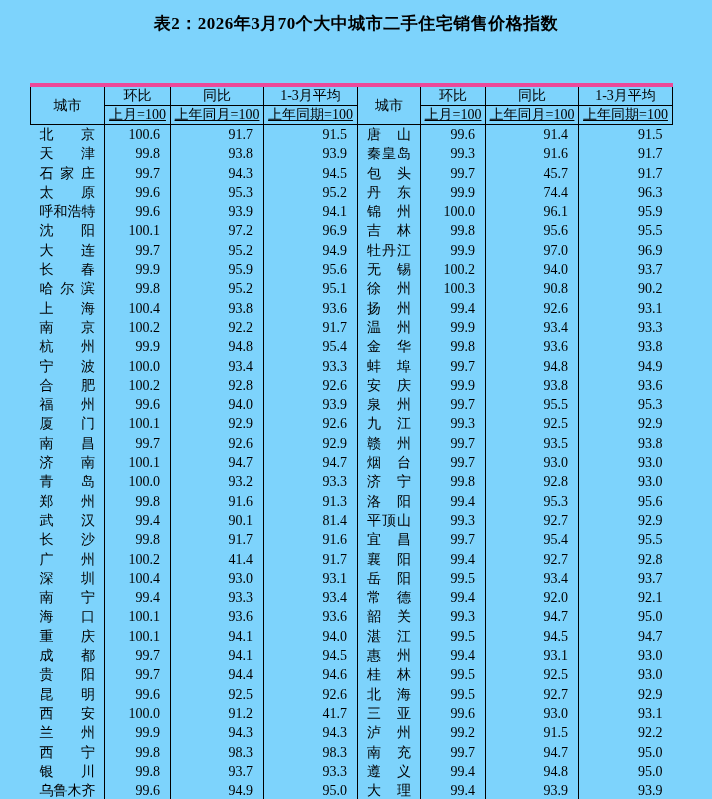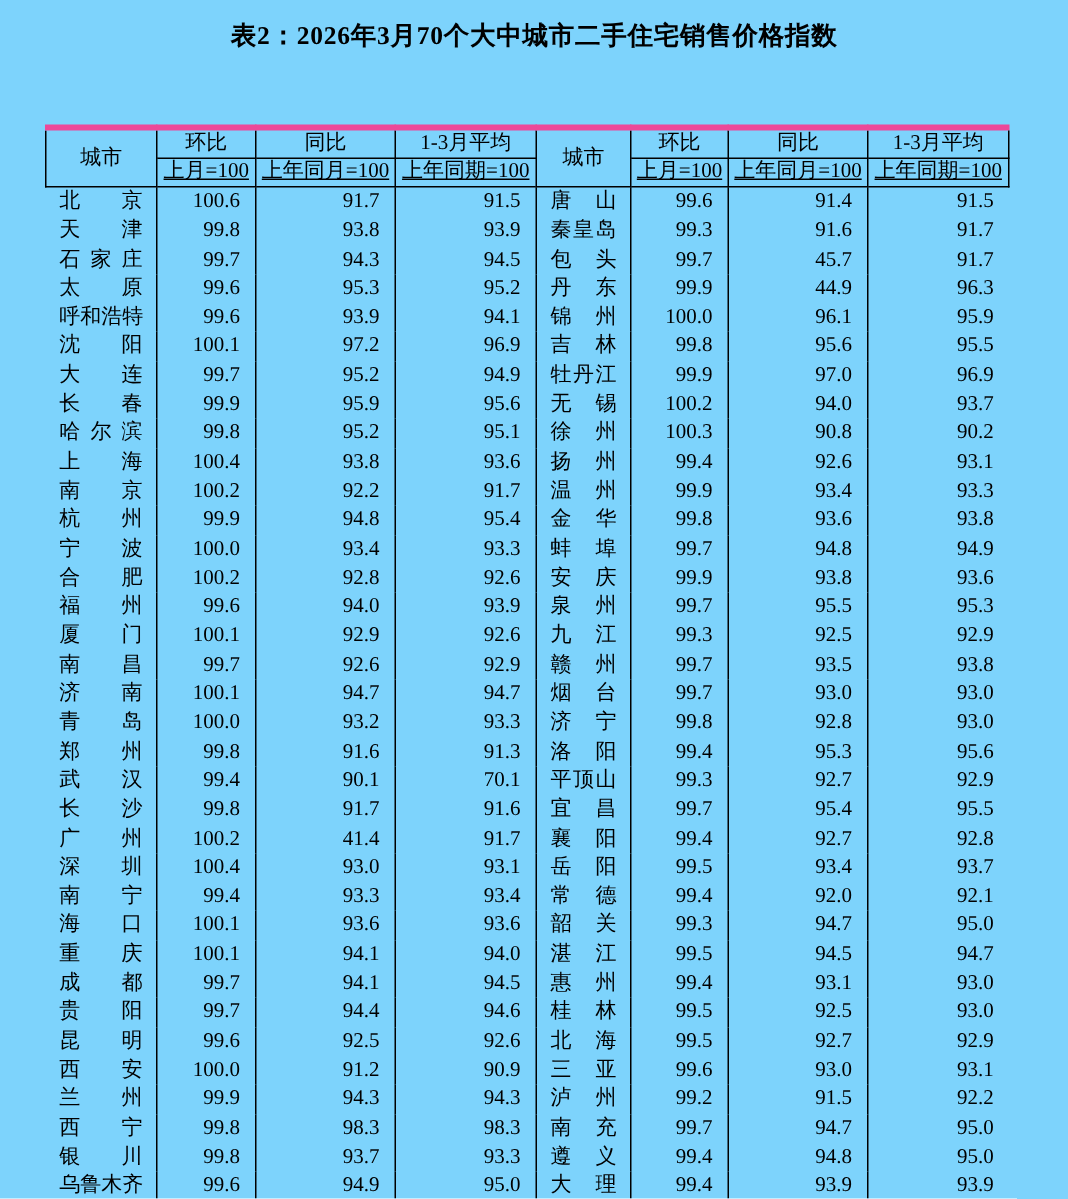--- a/index.html
+++ b/index.html
@@ -148,21 +148,21 @@
           <td class="num">45.7</td>
           <td class="num">91.7</td>
         </tr>
         <tr>
           <td class="city">太原</td>
           <td class="num">99.6</td>
           <td class="num">95.3</td>
           <td class="num">95.2</td>
           <td class="city">丹东</td>
           <td class="num">99.9</td>
-          <td class="num">44.9</td>
+          <td class="num">74.4</td>
           <td class="num">96.3</td>
         </tr>
         <tr>
           <td class="city">呼和浩特</td>
           <td class="num">99.6</td>
           <td class="num">93.9</td>
           <td class="num">94.1</td>
           <td class="city">锦州</td>
           <td class="num">100.0</td>
           <td class="num">96.1</td>
@@ -315,21 +315,21 @@
           <td class="num">91.3</td>
           <td class="city">洛阳</td>
           <td class="num">99.4</td>
           <td class="num">95.3</td>
           <td class="num">95.6</td>
         </tr>
         <tr>
           <td class="city">武汉</td>
           <td class="num">99.4</td>
           <td class="num">90.1</td>
-          <td class="num">70.1</td>
+          <td class="num">81.4</td>
           <td class="city">平顶山</td>
           <td class="num">99.3</td>
           <td class="num">92.7</td>
           <td class="num">92.9</td>
         </tr>
         <tr>
           <td class="city">长沙</td>
           <td class="num">99.8</td>
           <td class="num">91.7</td>
           <td class="num">91.6</td>
@@ -415,21 +415,21 @@
           <td class="num">92.6</td>
           <td class="city">北海</td>
           <td class="num">99.5</td>
           <td class="num">92.7</td>
           <td class="num">92.9</td>
         </tr>
         <tr>
           <td class="city">西安</td>
           <td class="num">100.0</td>
           <td class="num">91.2</td>
-          <td class="num">90.9</td>
+          <td class="num">41.7</td>
           <td class="city">三亚</td>
           <td class="num">99.6</td>
           <td class="num">93.0</td>
           <td class="num">93.1</td>
         </tr>
         <tr>
           <td class="city">兰州</td>
           <td class="num">99.9</td>
           <td class="num">94.3</td>
           <td class="num">94.3</td>

